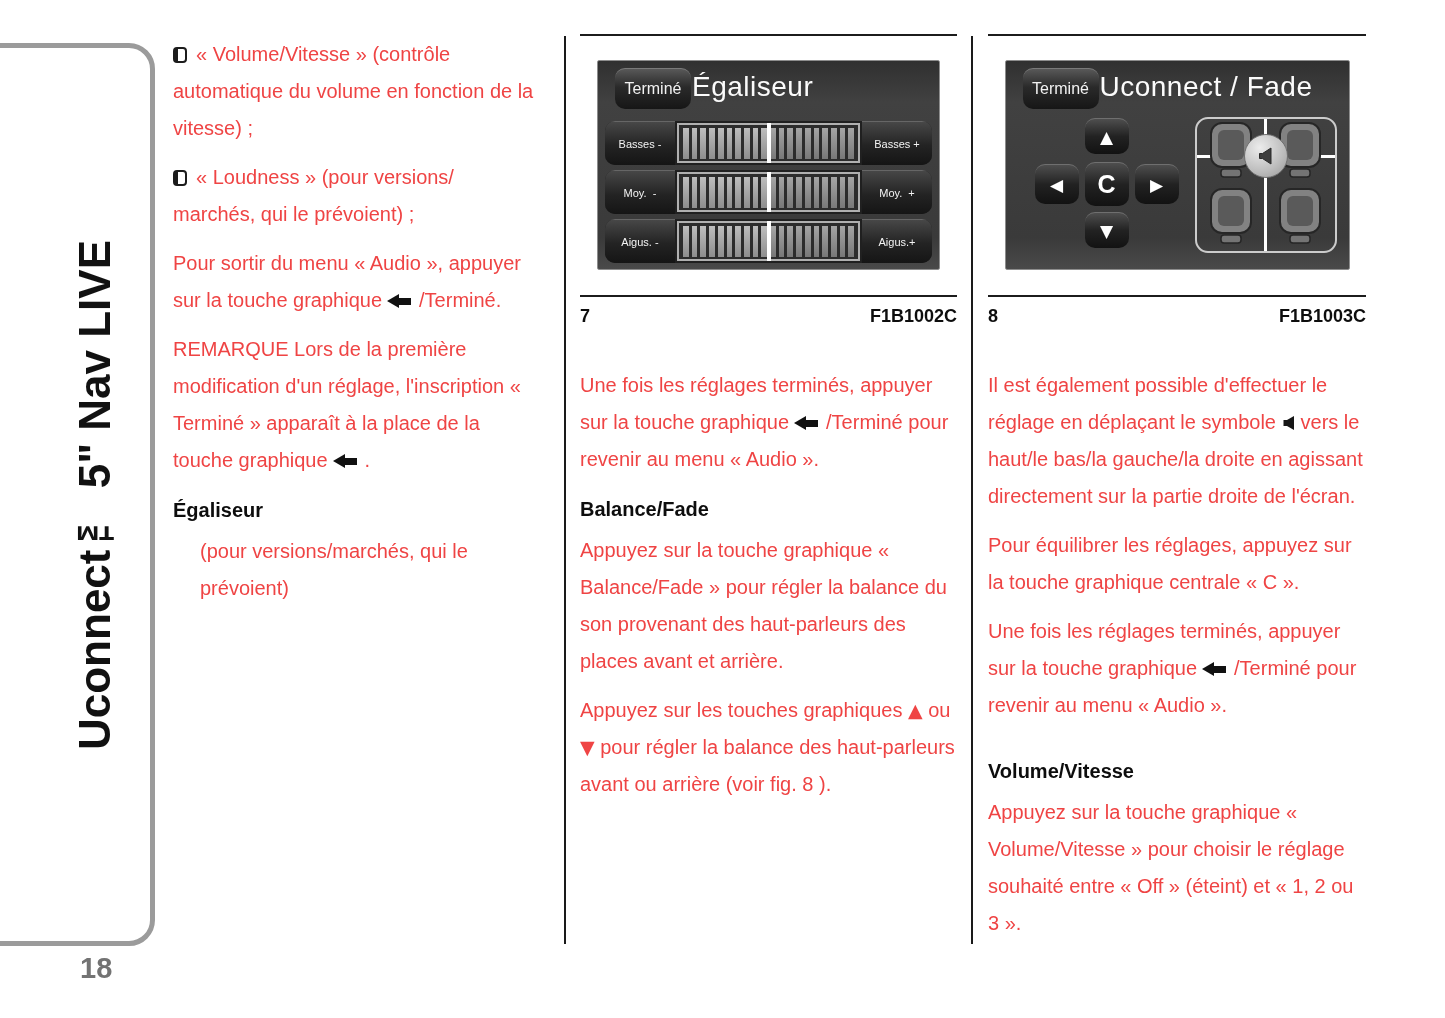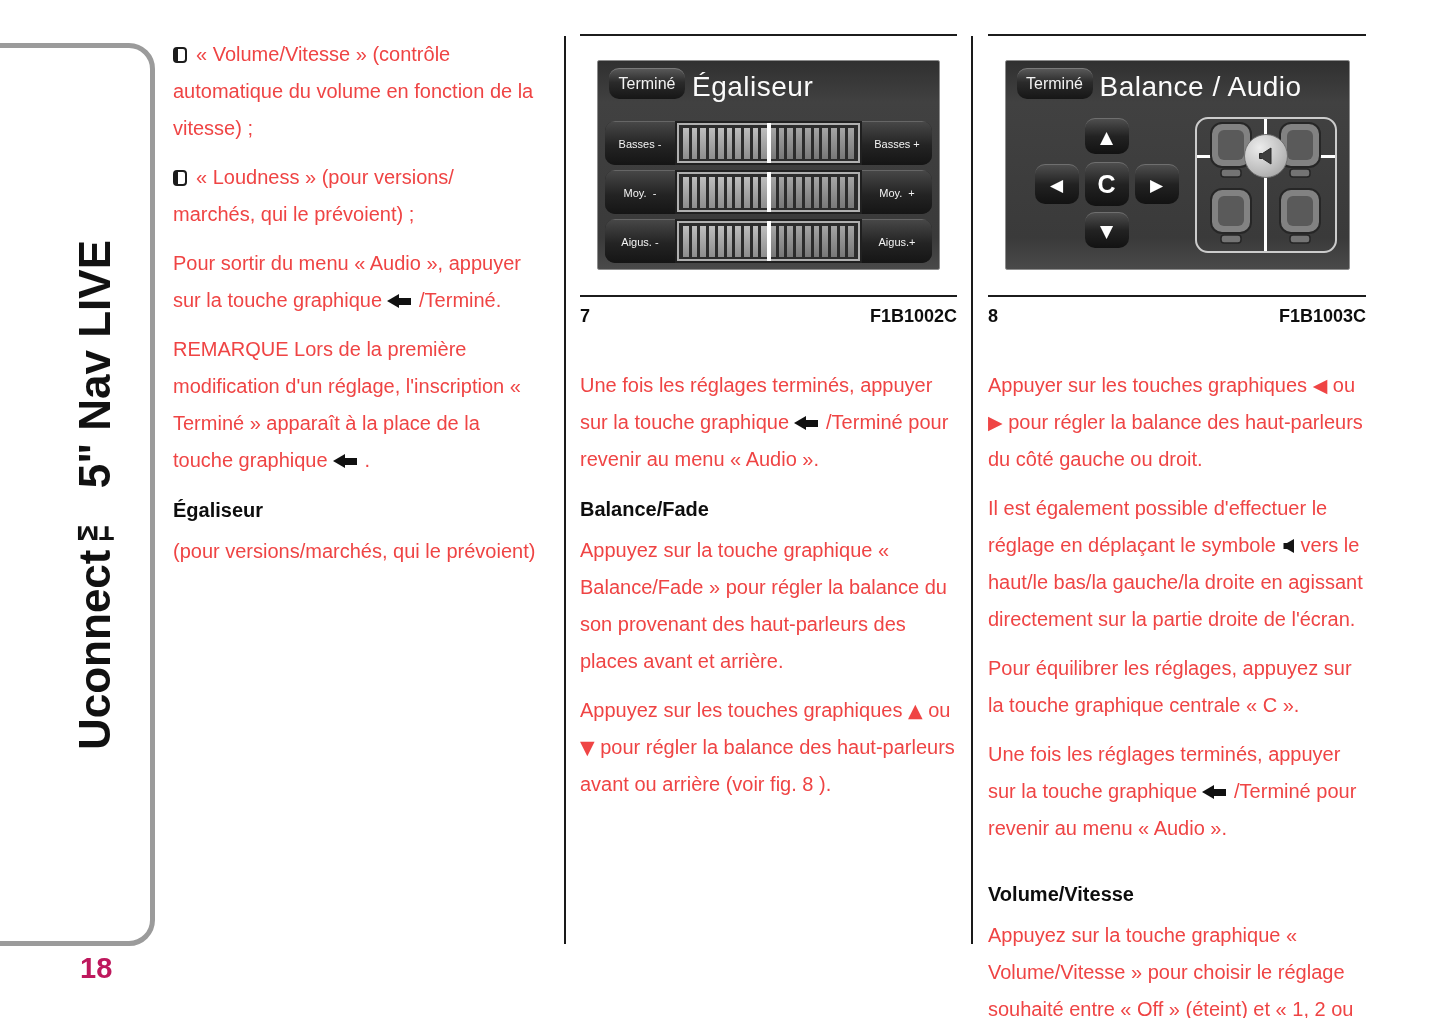--- a/index.html
+++ b/index.html
@@ -16,36 +16,36 @@
     border:5px solid #9b9b9b; border-radius:26px; background:#fff;
   }
   .vertical-title {
     position:absolute; left:70px; top:210px; height:570px; width:62px;
     writing-mode:vertical-rl; transform:rotate(180deg);
     font-size:44px; font-weight:700; color:#111; text-align:center;
     letter-spacing:0px; white-space:nowrap;
   }
   .page-number {
     position:absolute; left:80px; top:952px;
-    font-size:29px; font-weight:700; color:#be185d;
+    font-size:29px; font-weight:700; color:#737373;
   }
 
   
   .vdiv { position:absolute; top:36px; height:908px; width:2px; background:#1a1a1a; }
   .vdiv.d1 { left:564px; }
   .vdiv.d2 { left:971px; }
 
   
   .col { position:absolute; top:36px; }
   .col1 { left:173px; width:365px; }
   .col2 { left:580px; width:377px; top:34px; }
   .col3 { left:988px; width:378px; top:34px; }
 
   p.body { font-size:20px; line-height:37px; margin:0 0 12px 0; color:#ef4444; }
-  p.subline { margin-bottom:12px; }
+  p.subline { margin-bottom:12px;margin-left:27px; }
   h3.subhead { font-size:20px; line-height:27px; font-weight:700; margin:18px 0 9px 0; color:#0d0d0d; }
   h3.subhead.big-gap { margin-top:34px; }
 
   
   .sq {
     display:inline-block; width:14px; height:16px;
     border:2.5px solid #1c1c1c; border-left:5.5px solid #1c1c1c;
     border-radius:4px; margin-right:9px; vertical-align:-2px;
   }
 
@@ -70,21 +70,21 @@
 
   
   .screen {
     position:relative; margin:0 auto; height:210px;
     background:linear-gradient(#303030, #414141 20%, #3a3a3a 85%, #4a4a4a);
     border:1px solid #8d8d8d; border-radius:2px;
   }
   .eq-screen { width:343px; }
   .bf-screen { width:345px; }
   .done-btn {
-    position:absolute; left:11px; top:7px; width:76px; height:31px;
+    position:absolute; left:17px; top:7px; width:76px; height:41px;
     background:linear-gradient(#585858, #2a2a2a 45%, #161616);
     border-radius:10px; border-top:1px solid #7a7a7a;
     color:#f2f2f2; font-size:16px; display:flex; align-items:center; justify-content:center;
   }
   .screen-title { position:absolute; left:94px; top:10px; color:#fbfbfb; font-size:28px; letter-spacing:0.5px; }
 
   
   .eq-rows { position:absolute; left:7px; right:7px; top:60px; }
   .eq-row { display:flex; height:44px; margin-bottom:5px; border-radius:10px; overflow:hidden; background:#202020; }
   .eq-btn {
@@ -255,21 +255,21 @@
       <p class="body"><span>Appuyez sur les touches graphiques</span> <span class="tri">▲</span><span> ou </span><span class="tri">▼</span><span> pour régler la balance des haut-parleurs avant ou arrière (voir fig. 8 ).</span></p>
     </div>
   </div>
 
   <div class="col col3">
     <div>
       <div class="fig-rule top"></div>
 
       <div class="screen bf-screen">
         <div class="done-btn">Terminé</div>
-        <div class="screen-title">Balance / Audio</div>
+        <div class="screen-title">Uconnect / Fade</div>
 
         <div class="dpad-btn dpad-up">▲</div>
         <div class="dpad-btn dpad-left">◀</div>
         <div class="dpad-btn dpad-c">C</div>
         <div class="dpad-btn dpad-right">▶</div>
         <div class="dpad-btn dpad-down">▼</div>
 
         <div class="seats-panel">
           <div class="cross-h"></div>
           <div class="cross-v"></div>
@@ -302,21 +302,20 @@
       </div>
 
       <div class="fig-rule bottom"></div>
       <div class="fig-caption">
         <span>8</span>
         <span>F1B1003C</span>
       </div>
     </div>
 
     <div class="col-text">
-      <p class="body"><span>Appuyer sur les touches graphiques</span> <span class="tri">◀</span><span> ou </span><span class="tri">▶</span><span> pour régler la balance des haut-parleurs du côté gauche ou droit.</span></p>
       <p class="body"><span>Il est également possible d'effectuer le réglage en déplaçant le symbole</span> <svg class="spk-inline" width="15" height="16" viewBox="0 0 15 16">
             <path d="M12 1 v14 L5 11 H1.5 V5 H5 Z" fill="#161616"></path>
           </svg><span>vers le haut/le bas/la gauche/la droite en agissant directement sur la partie droite de l'écran.</span></p>
       <p class="body">Pour équilibrer les réglages, appuyez sur la touche graphique centrale « C ».</p>
       <p class="body"><span>Une fois les réglages terminés, appuyer sur la touche graphique</span><span class="back-arrow"></span><span>/Terminé pour revenir au menu « Audio ».</span></p>
       <h3 class="subhead big-gap">Volume/Vitesse</h3>
       <p class="body">Appuyez sur la touche graphique « Volume/Vitesse » pour choisir le réglage souhaité entre « Off » (éteint) et « 1, 2 ou 3 ».</p>
     </div>
   </div>
 

